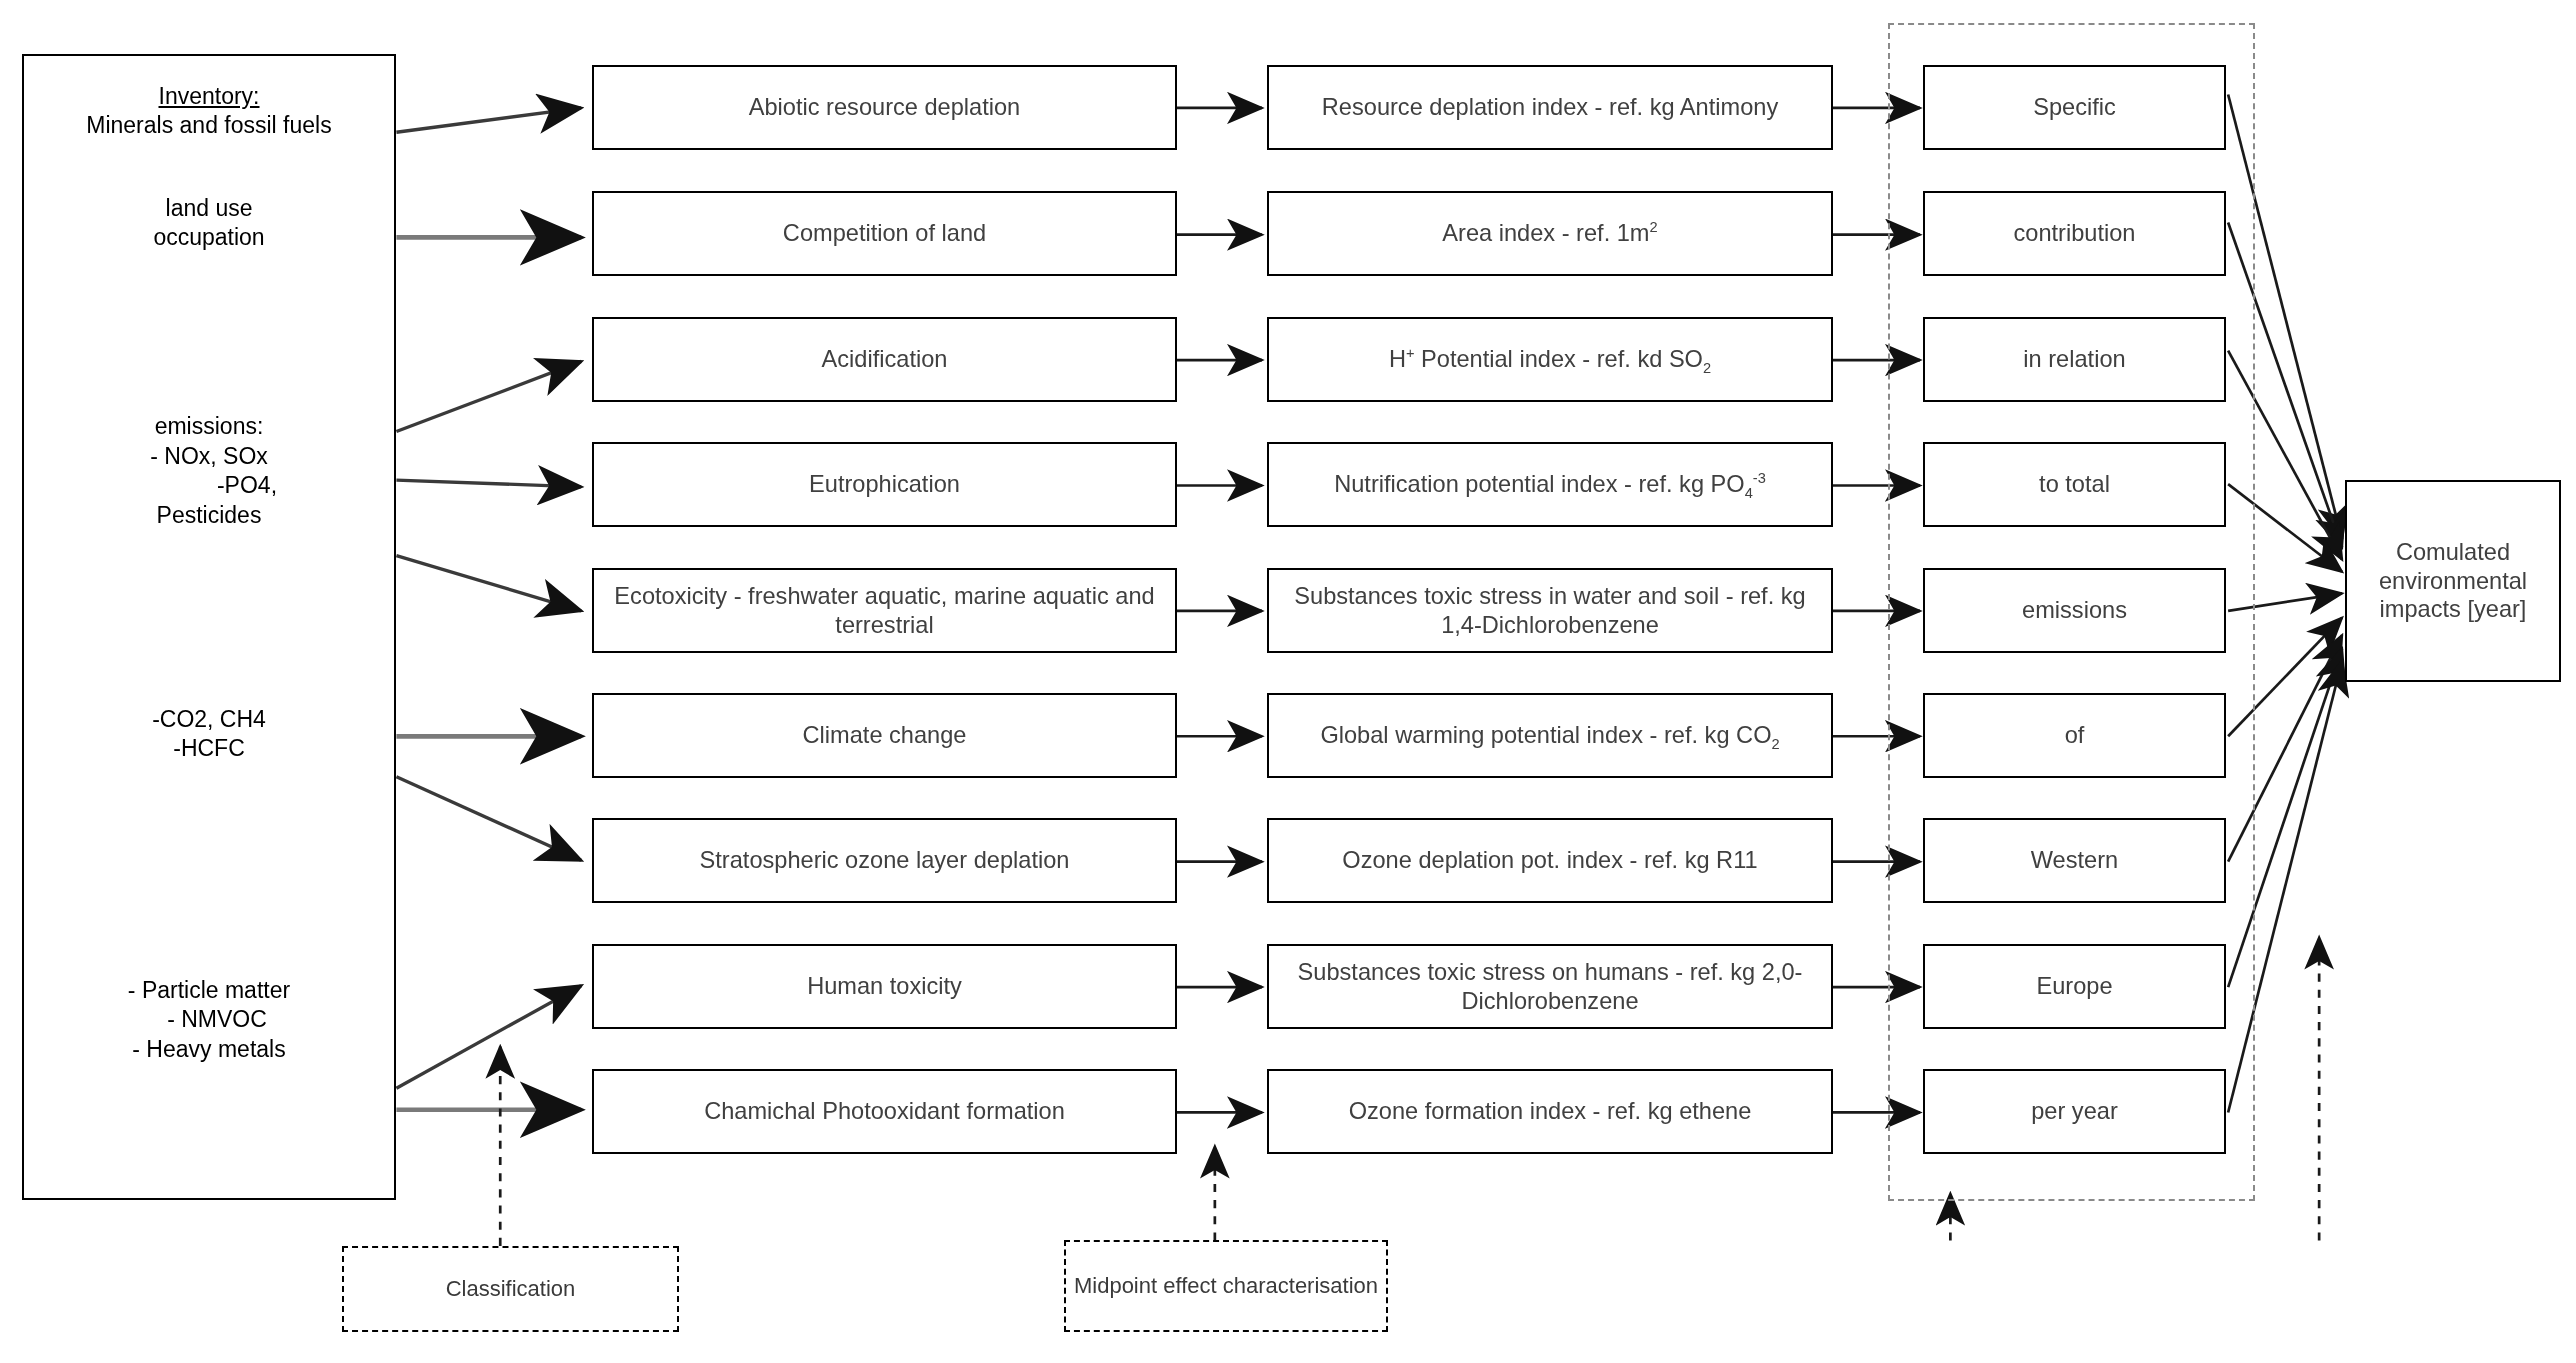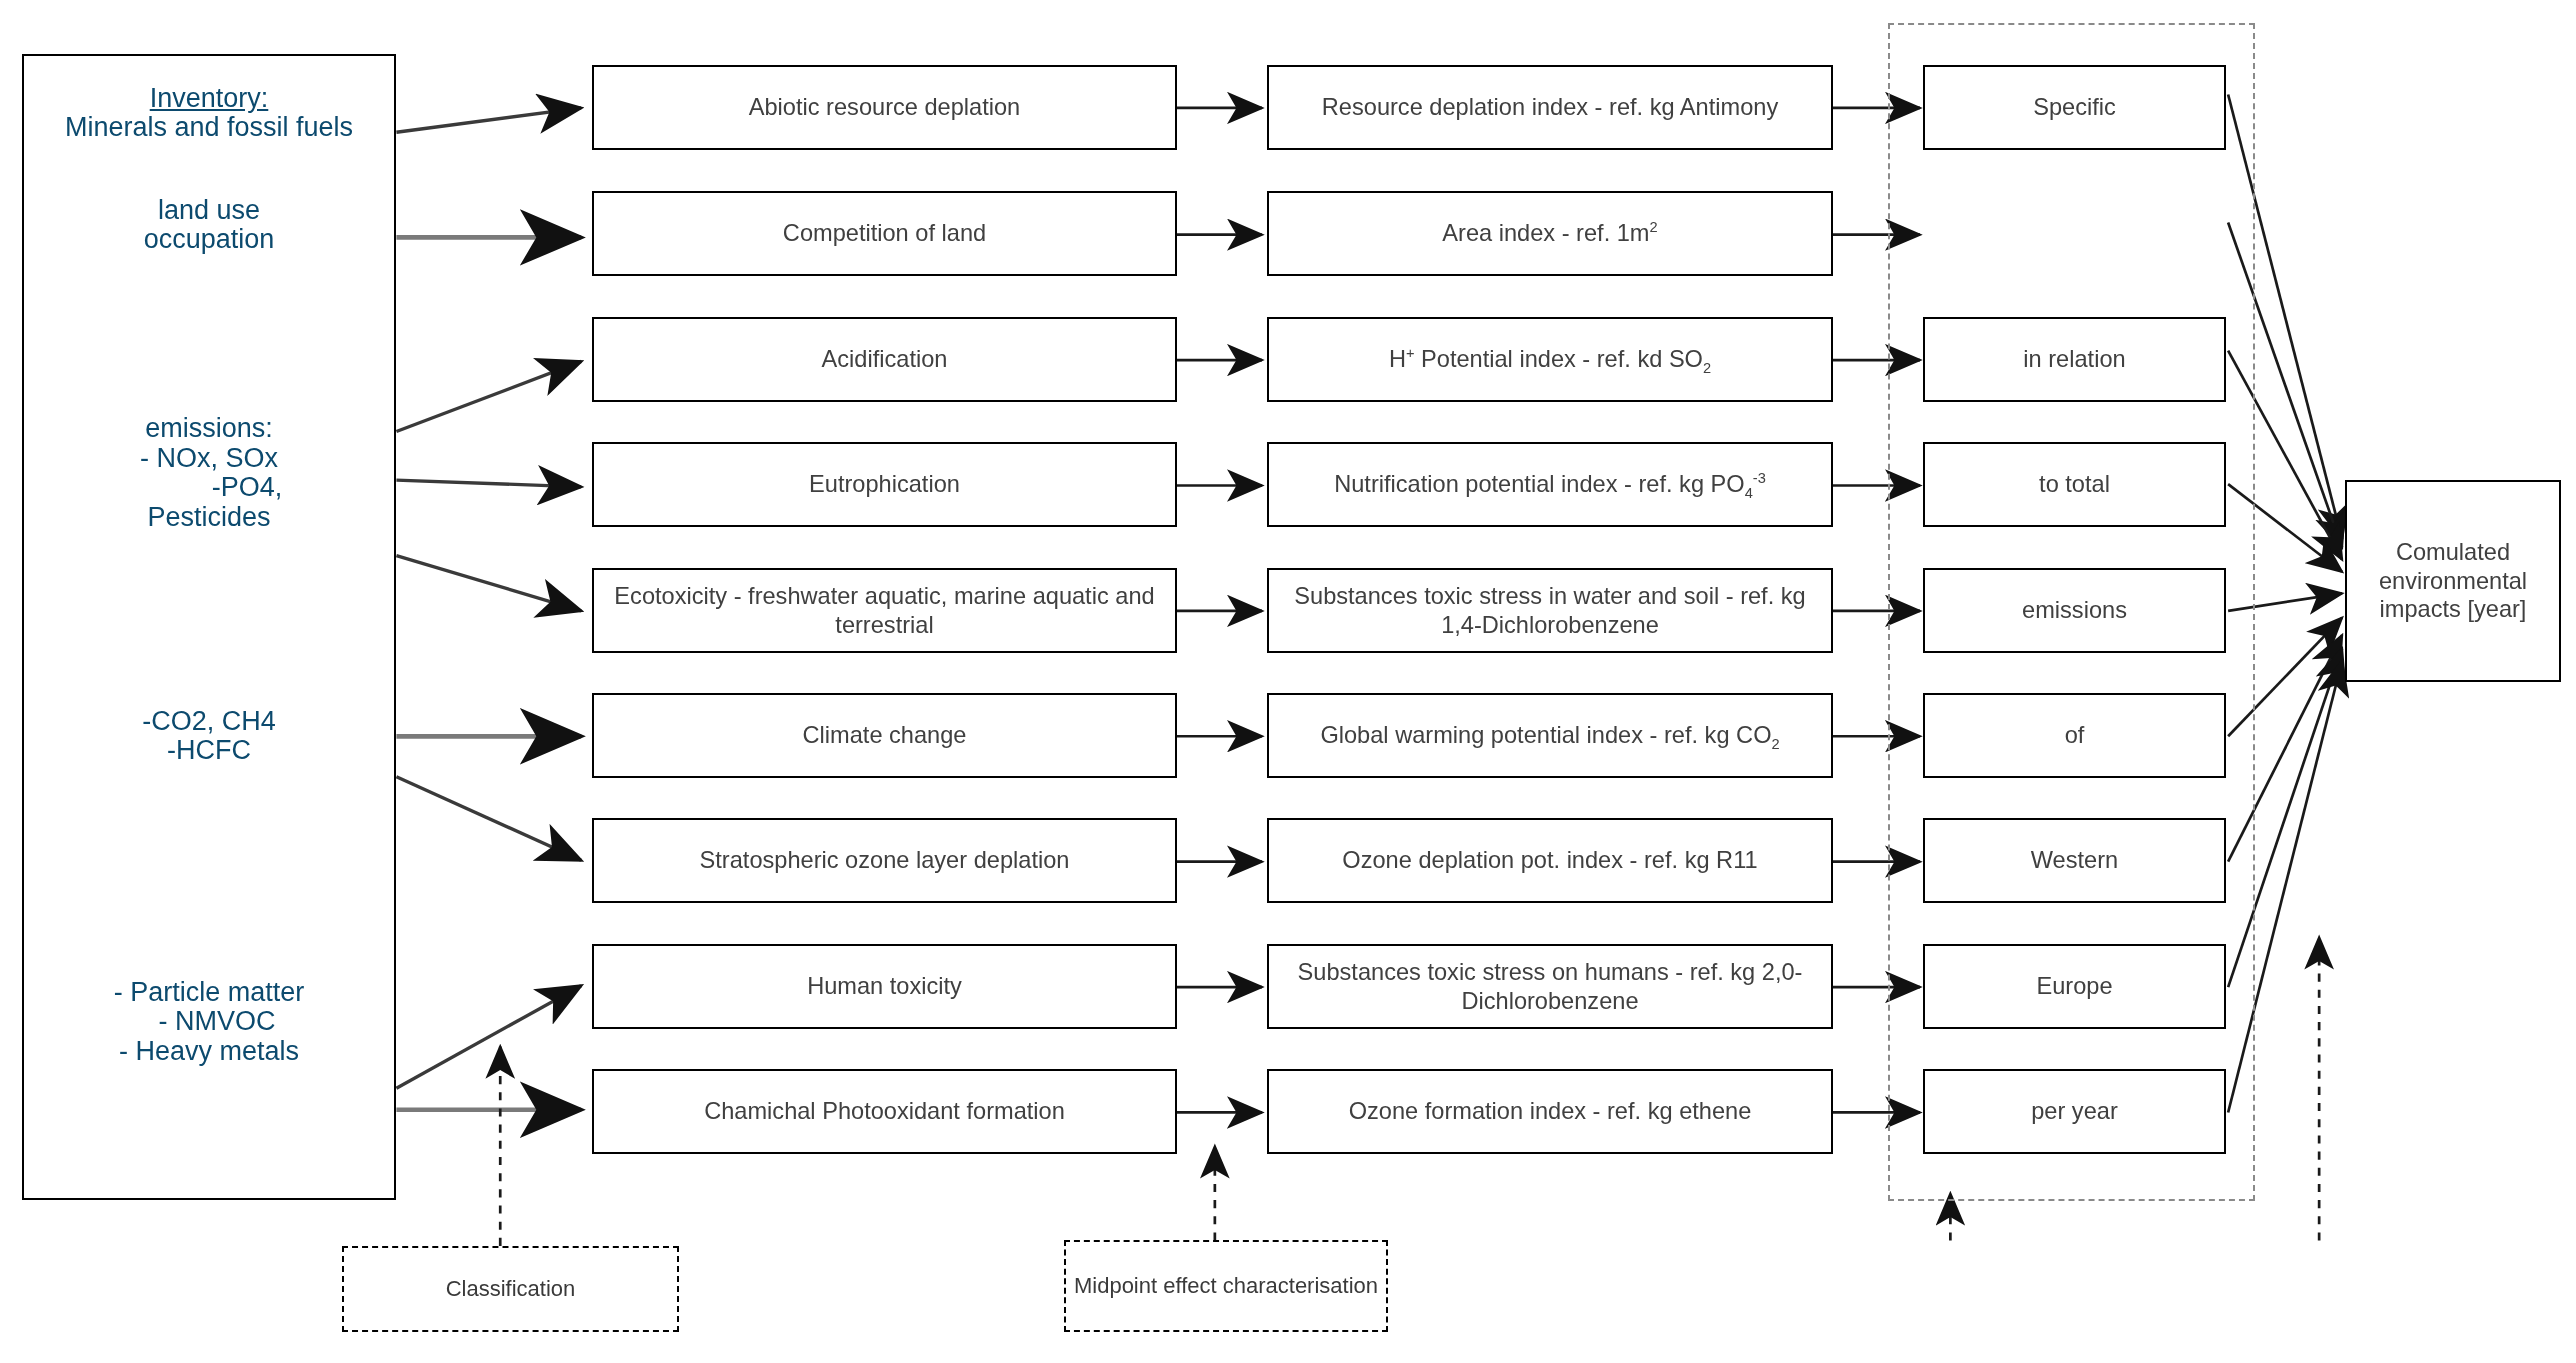--- a/index.html
+++ b/index.html
@@ -49,22 +49,22 @@
     color: #3a3a3a;
     font-size: 22px;
     line-height: 1.3;
     padding: 2.7px 5.4px;
   }
   .inv-line {
     position: absolute;
     width: 100%;
     left: 0;
     text-align: center;
-    color: #0c4a6e;
-    font-size: 27px;
+    color: #000000;
+    font-size: 23px;
     line-height: 1.25;
   }
   .inv-title {
     text-decoration: underline;
   }
   .norm-group {
     position: absolute;
     box-sizing: border-box;
     border: 2px dashed #8a8a8a;
     background: transparent;
@@ -199,20 +199,21 @@
     <span>Ozone deplation pot. index - ref. kg R11</span>
   </div>
   <div class="box" style="left:1267px; top:944px; width:566px; height:85px;">
     <span>Substances toxic stress on humans - ref. kg 2,0-Dichlorobenzene</span>
   </div>
   <div class="box" style="left:1267px; top:1069px; width:566px; height:85px;">
     <span>Ozone formation index - ref. kg ethene</span>
   </div>
 
   <div class="box" style="left:1923px; top:65px; width:303px; height:85px;">Specific</div>
+  <div class="box" style="left:1923px; top:191px; width:303px; height:85px;">contribution</div>
   <div class="box" style="left:1923px; top:317px; width:303px; height:85px;">in relation</div>
   <div class="box" style="left:1923px; top:442px; width:303px; height:85px;">to total</div>
   <div class="box" style="left:1923px; top:693px; width:303px; height:85px;">of</div>
   <div class="box" style="left:1923px; top:568px; width:303px; height:85px;">emissions</div>
   <div class="box" style="left:1923px; top:818px; width:303px; height:85px;">Western</div>
   <div class="box" style="left:1923px; top:944px; width:303px; height:85px;">Europe</div>
   <div class="box" style="left:1923px; top:1069px; width:303px; height:85px;">per year</div>
 
   <div class="box" style="left:2345px; top:480px; width:216px; height:202px;">Comulated environmental impacts [year]</div>
 

